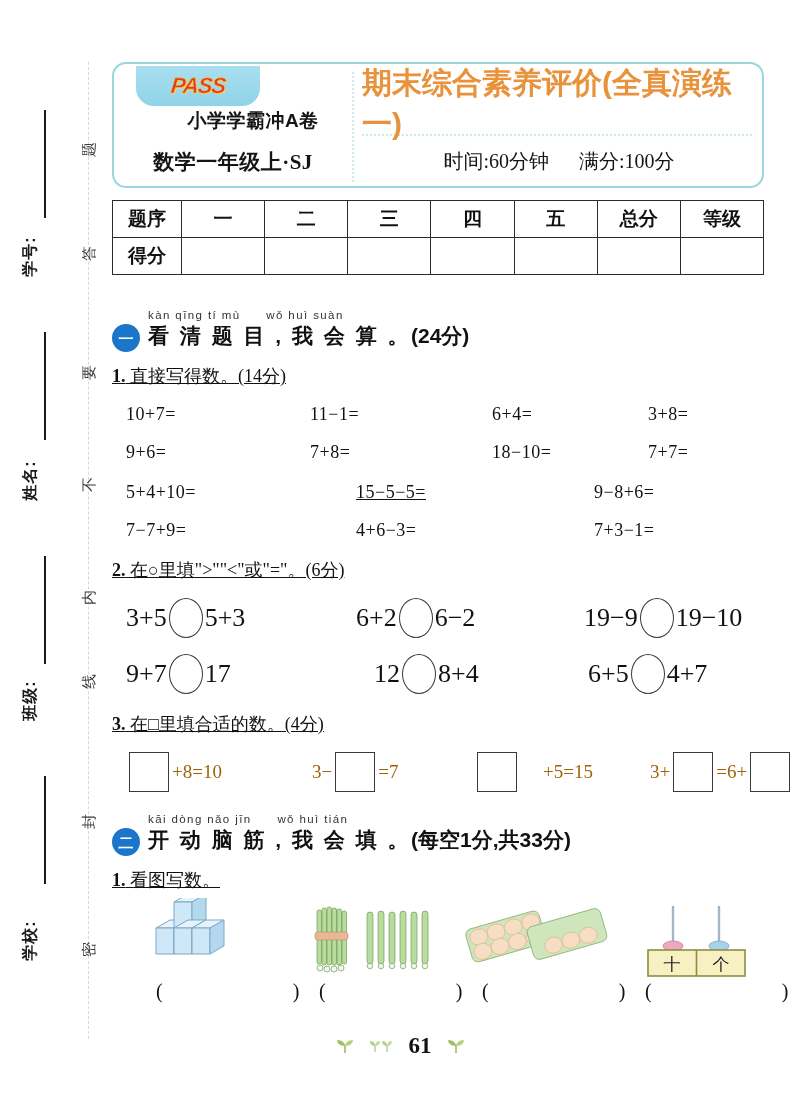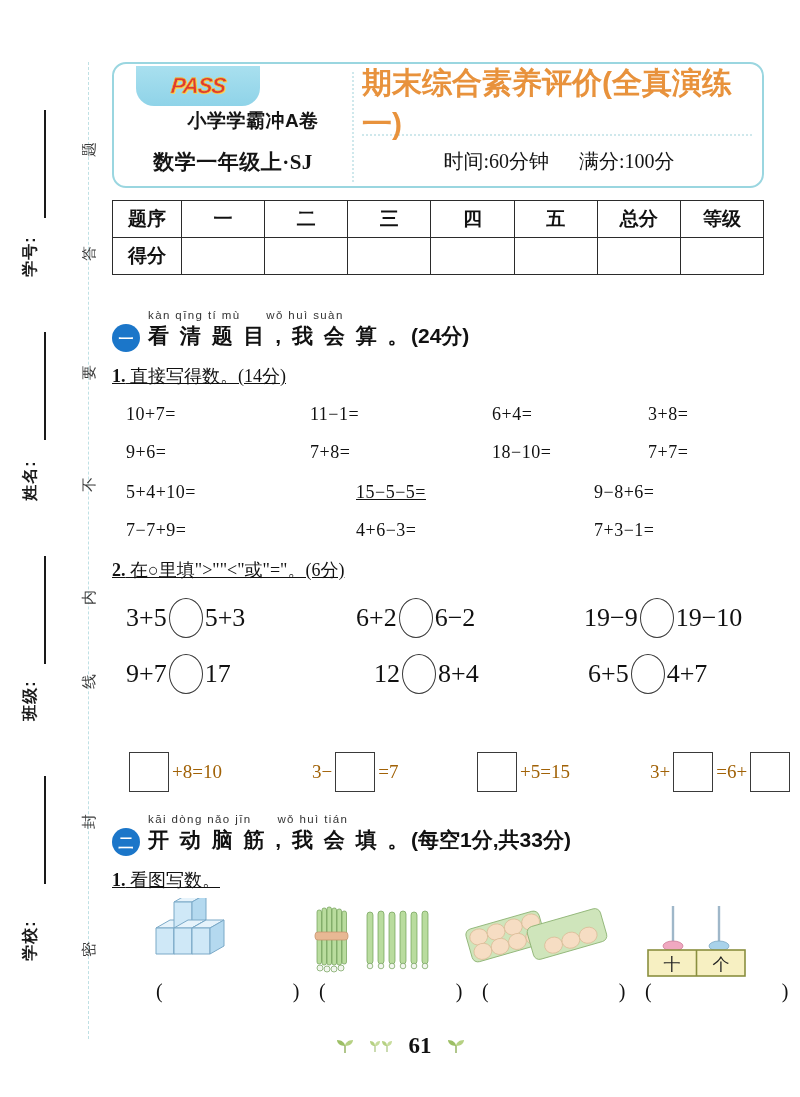--- a/index.html
+++ b/index.html
@@ -301,32 +301,36 @@
       <span class="cmp-circle"></span>
       <span class="t">8+4</span>
     </span>
     <span class="cmp-item" style="left:462px;">
       <span class="t">6+5</span>
       <span class="cmp-circle"></span>
       <span class="t">4+7</span>
     </span>
   </div>
 
+  <div class="q-head" style="top:712px;">
+    <b>3.</b>
+    <span>在□里填合适的数。(4分)</span>
+  </div>
 
   <div class="boxfill-row" style="top:752px;">
     <span class="bf-item" style="left:0;">
       <span class="bf-box"></span>
       <span class="t">+8=10</span>
     </span>
     <span class="bf-item" style="left:186px;">
       <span class="t">3−</span>
       <span class="bf-box"></span>
       <span class="t">=7</span>
     </span>
-    <span class="bf-item" style="left:348px;">
+    <span class="bf-item" style="left:348px;gap:23px;">
       <span class="bf-box"></span>
       <span class="t">+5=15</span>
     </span>
     <span class="bf-item" style="left:524px;">
       <span class="t">3+</span>
       <span class="bf-box"></span>
       <span class="t">=6+</span>
       <span class="bf-box"></span>
     </span>
   </div>

